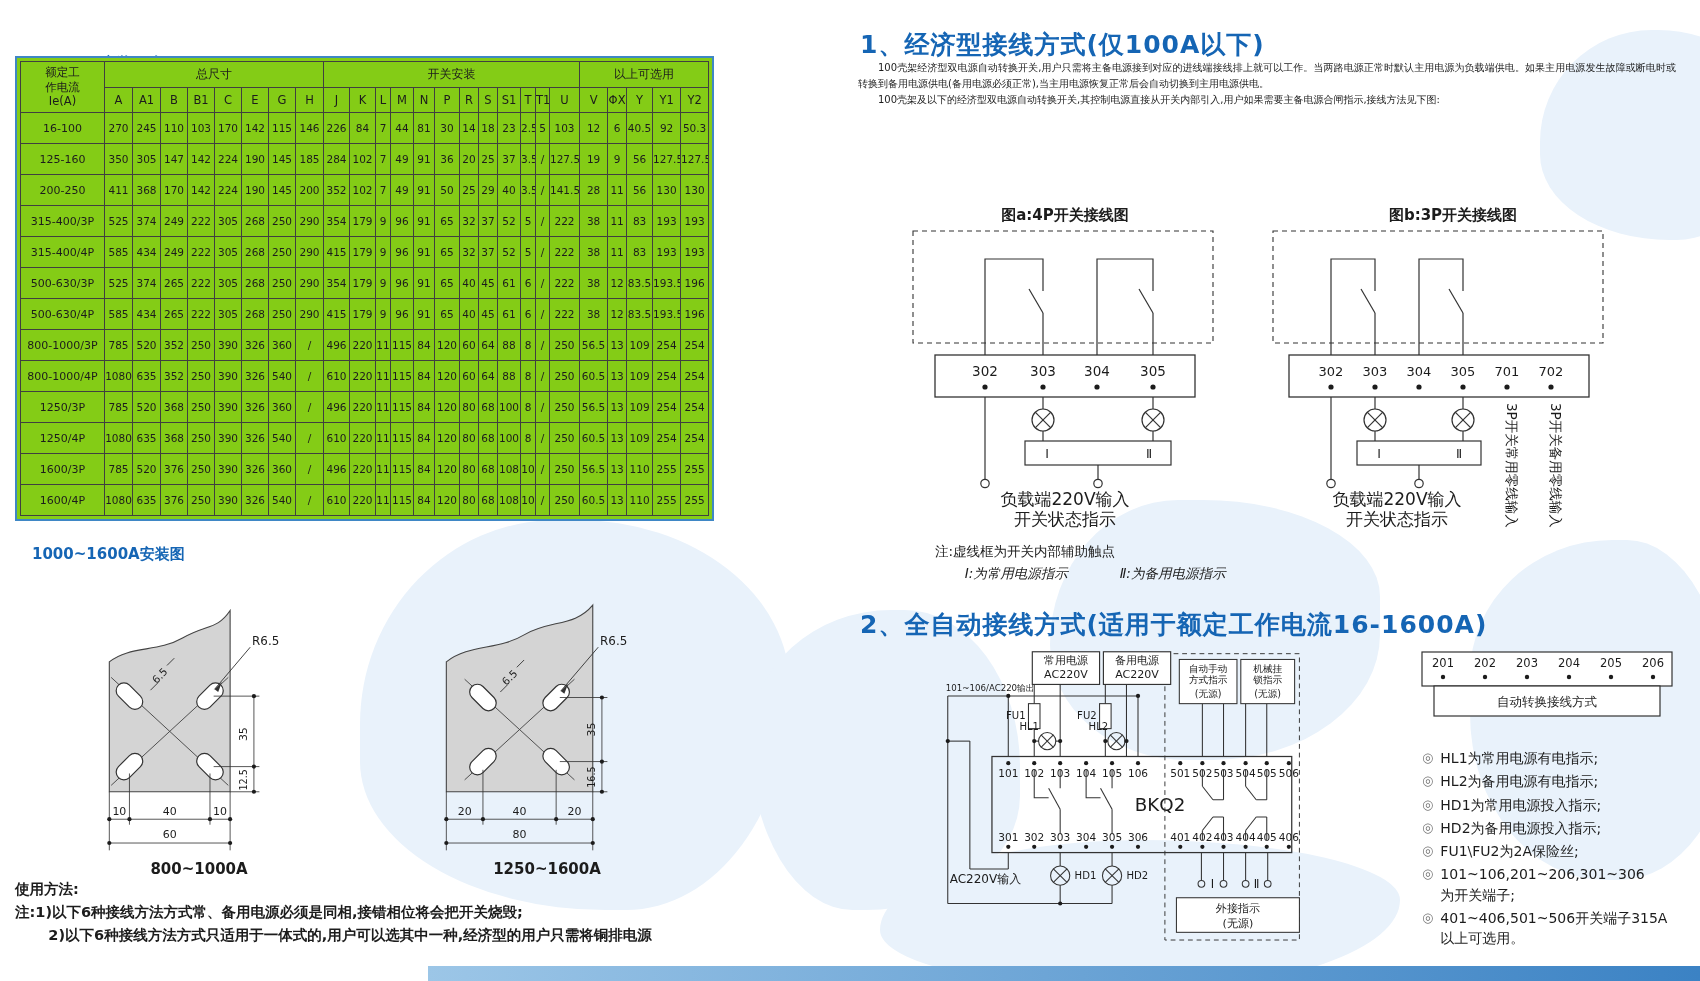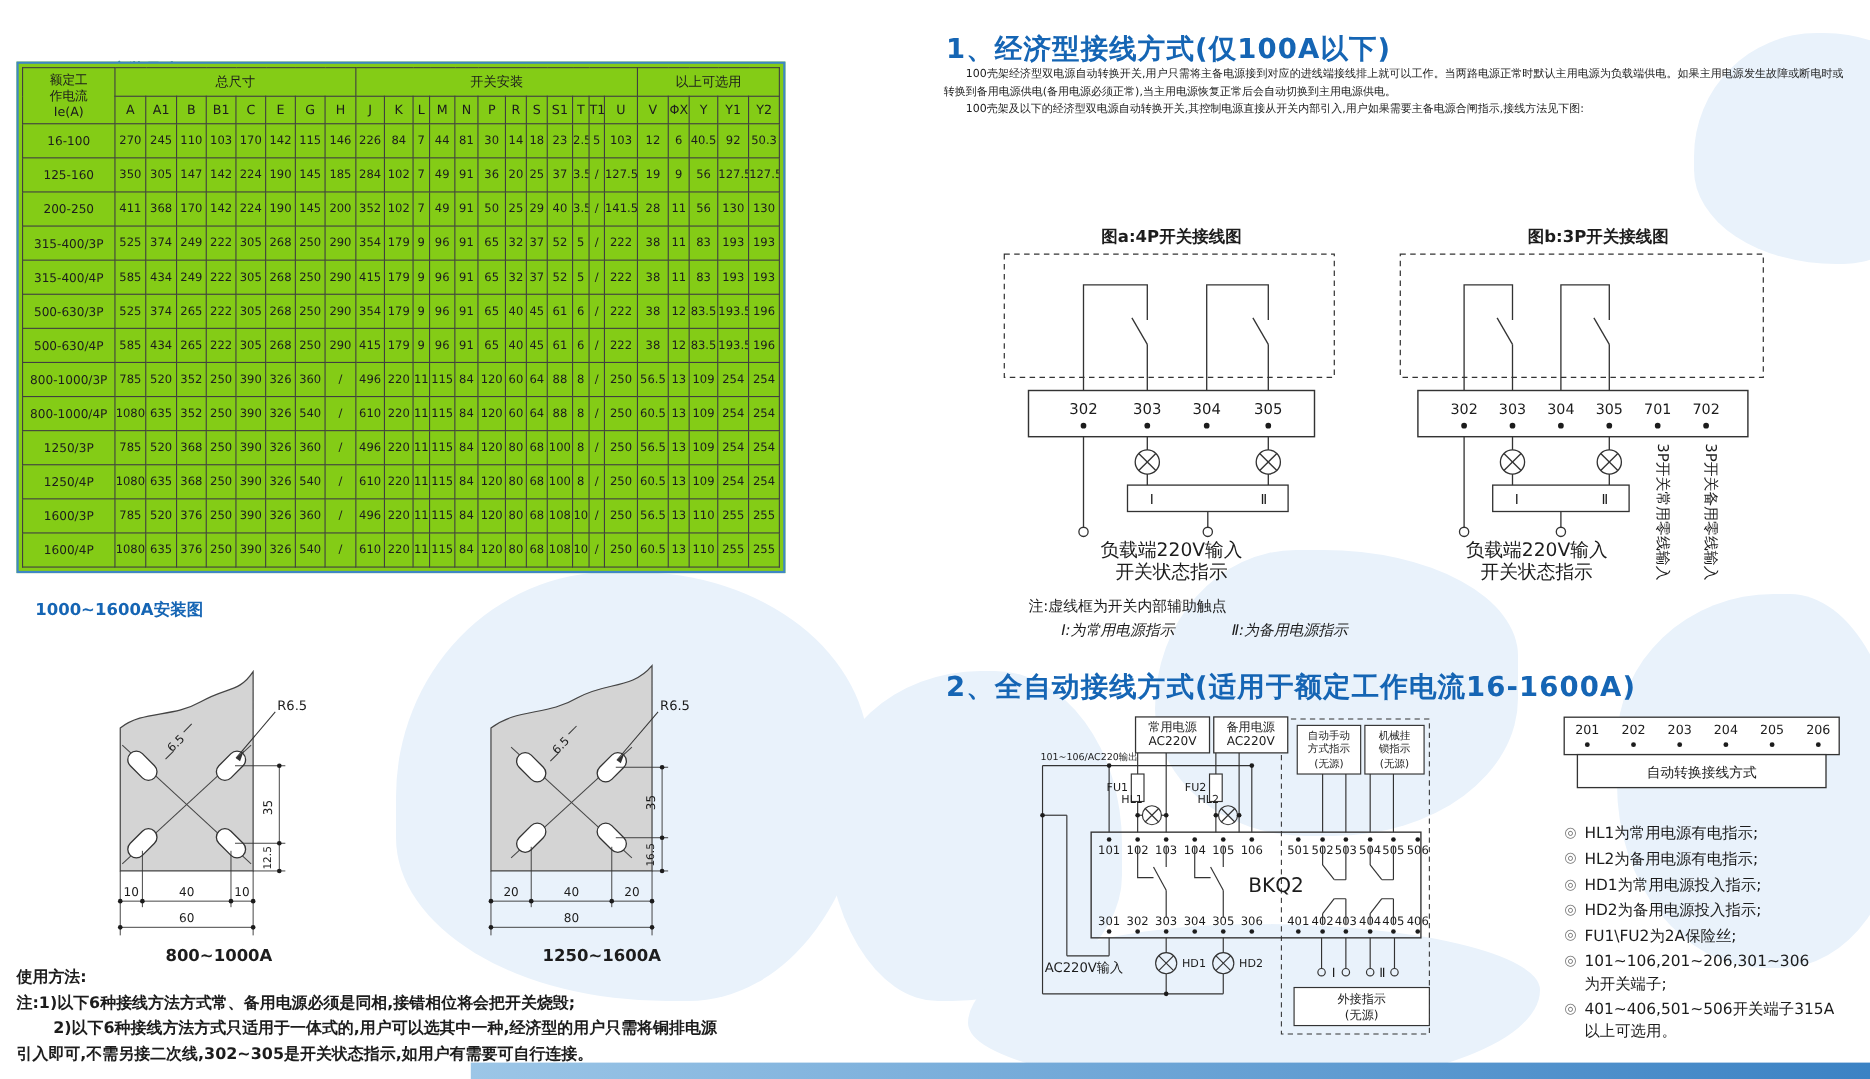--- a/index.html
+++ b/index.html
@@ -627,21 +627,20 @@
       <text x="120" y="313" font-size="12" text-anchor="middle">80</text>
     </svg>
     <div class="drawcap">1250~1600A</div>
   </div>
 </div>
 
 <div class="usage">
   <div>使用方法:</div>
   <div>注:1)以下6种接线方法方式常、备用电源必须是同相,接错相位将会把开关烧毁;</div>
   <div class="ind">2)以下6种接线方法方式只适用于一体式的,用户可以选其中一种,经济型的用户只需将铜排电源</div>
-  <div>引入即可,不需另接二次线,302~305是开关状态指示,如用户有需要可自行连接。</div>
 </div>
 
 <div class="layer sec1-title blue-h h-big">1、经济型接线方式(仅100A以下)</div>
 
 <div class="layer paras">
   <p>100壳架经济型双电源自动转换开关,用户只需将主备电源接到对应的进线端接线排上就可以工作。当两路电源正常时默认主用电源为负载端供电。如果主用电源发生故障或断电时或转换到备用电源供电(备用电源必须正常),当主用电源恢复正常后会自动切换到主用电源供电。</p>
   <p>100壳架及以下的经济型双电源自动转换开关,其控制电源直接从开关内部引入,用户如果需要主备电源合闸指示,接线方法见下图:</p>
 </div>
 
 <div class="layer figa">

